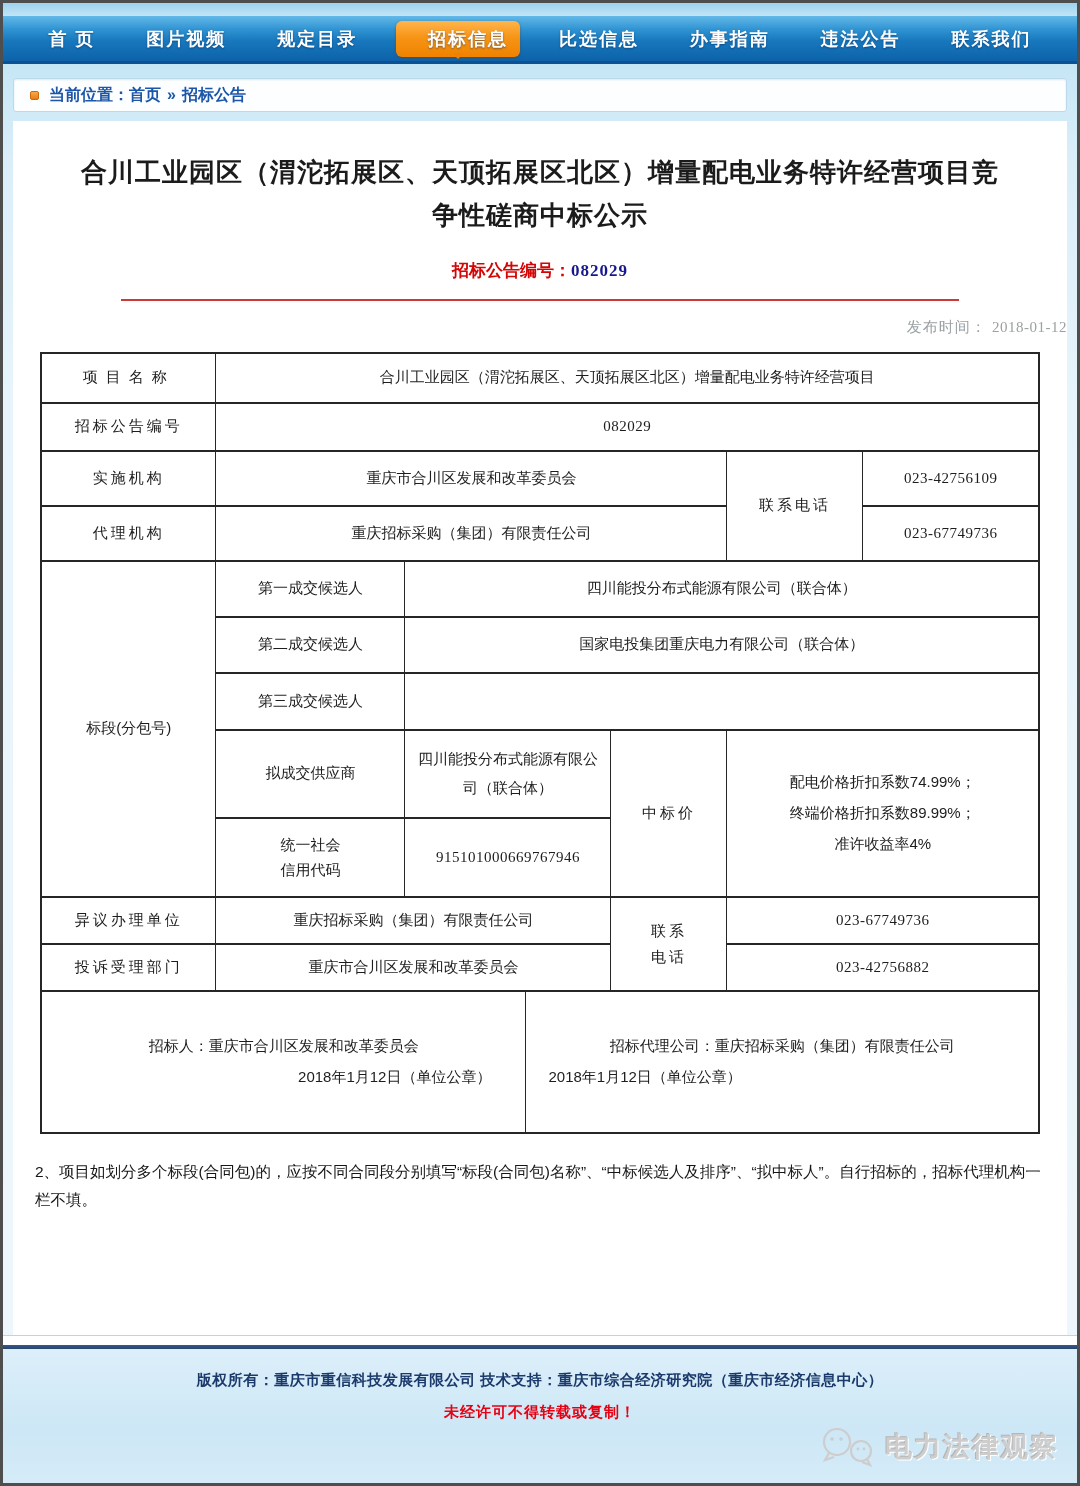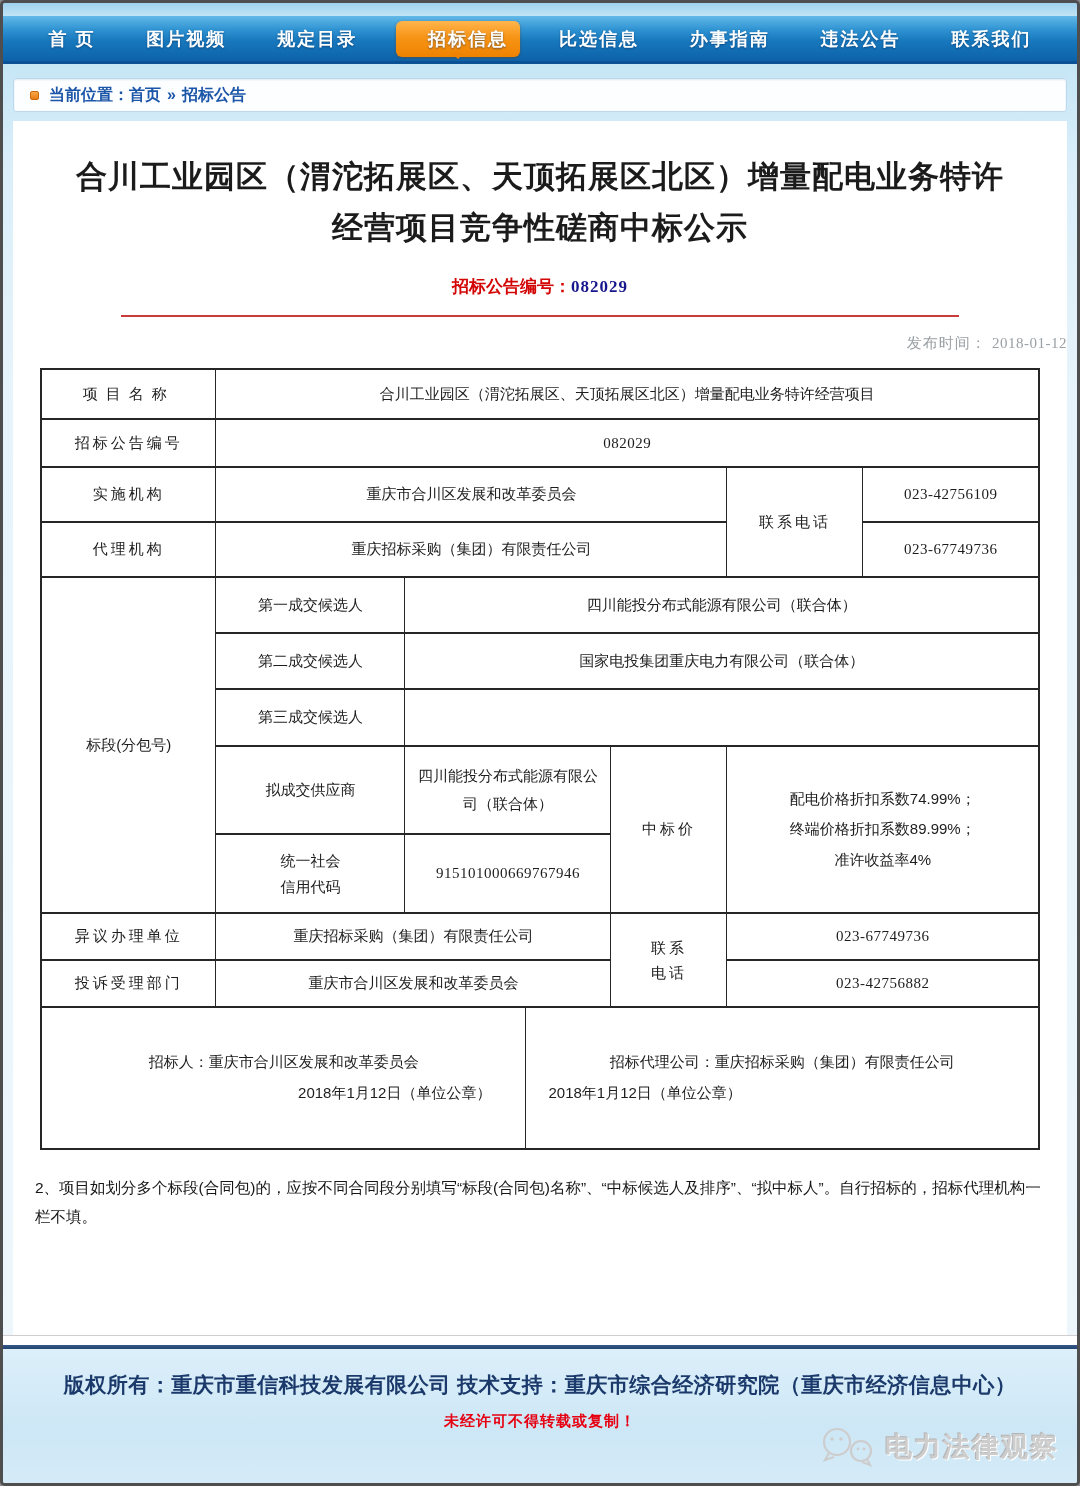--- a/index.html
+++ b/index.html
@@ -1,20 +1,20 @@
 <!DOCTYPE html>
 <html><head>
 <meta charset="utf-8">
 <style>
   * { margin:0; padding:0; box-sizing:border-box; }
   html,body { background:#888; }
   body { font-family:"Liberation Sans","DejaVu Sans",sans-serif; }
   .page{
     width:1080px; height:1486px; margin:0 auto; position:relative;
-    border:3px solid #4e4e4e; border-radius:5px; overflow:hidden;
+    border:3px solid #4e4e4e; border-radius:0; overflow:hidden;
     background:linear-gradient(#aedcf3 0px,#c8e7f6 70px,#daeefa 160px,#e7f4fb 400px,#eef7fc 100%);
     display:flex; flex-direction:column;
   }
   
   .topstrip{ height:13px; background:linear-gradient(#9ed2ec,#c2e4f6); }
   
   .nav{
     height:48px; display:flex; align-items:center; justify-content:space-around;
     background:linear-gradient(#63b9e8 0%,#2f93d2 30%,#1878bd 55%,#0d62a9 100%);
     border-bottom:3px solid #0a5195; padding:0 20px;
@@ -38,21 +38,21 @@
     height:34px; background:#fdfeff; border:1px solid #bcd9ec; border-radius:3px;
     display:flex; align-items:center; padding-left:16px; box-shadow:0 1px 2px rgba(120,170,210,.25) inset;
   }
   .crumb-dot{ width:9px; height:9px; background:linear-gradient(#f9a94a,#e87e14); border:1px solid #c9680c; margin-right:10px; border-radius:2px; }
   .crumb-bar, .crumb-bar span{ font-size:16px; color:#1c56a8; font-weight:bold; }
   .crumb-link{ cursor:pointer; }
   .crumb-sep{ margin:0 6px; font-weight:normal; }
   
   .content{ flex:1 1 auto; margin:0 10px; background:#fff; padding-top:30px; overflow:hidden; }
   .doc-title{
-    margin:0 55px; text-align:center; font-size:31px; font-weight:bold; color:#1b1b1b;
+    margin:0 55px; text-align:center; font-size:26px; font-weight:bold; color:#1b1b1b;
     line-height:1.65; letter-spacing:1px;
   }
   .notice-line{ text-align:center; margin-top:22px; font-size:17px; font-weight:bold; }
   .notice-label{ color:#d30505; }
   .notice-no{ color:#18188e; font-family:"Liberation Serif","DejaVu Serif",serif; letter-spacing:1px; }
   .red-divider{ width:838px; margin:17px auto 0; border-top:2px solid #c93a3a; }
   .pub-line{ text-align:right; margin-top:17px; font-size:15px; color:#9aa0a4; letter-spacing:1px; }
   .pub-line .num{ font-family:"Liberation Serif","DejaVu Serif",serif; }
   .table-title{ text-align:center; margin-top:35px; font-size:17px; font-weight:bold; color:#141414; letter-spacing:1px; }
   .period-line{ text-align:center; margin-top:16px; font-size:15px; color:#202020; }
@@ -79,21 +79,21 @@
   
   .notes{ margin:24px 20px 0 22px; font-size:15.5px; color:#161616; line-height:1.85; }
   .notes p+p{ text-indent:3.6em; }
   
   .white-gap{ height:10px; background:#fff; border-top:1px solid #cfcfcf; }
   .footer-sep{ height:4px; background:linear-gradient(#35588c,#27466f); }
   .footer{
     height:134px; background:linear-gradient(#dcEFfa,#cde7f6 60%,#d5ebf8);
     text-align:center; padding-top:22px; position:relative;
   }
-  .footer-line{ font-size:21px; color:#1b3a6b; font-weight:bold; margin-bottom:13px; letter-spacing:.5px; }
+  .footer-line{ font-size:15px; color:#1b3a6b; font-weight:bold; margin-bottom:13px; letter-spacing:.5px; }
   .footer-warning{ font-size:15px; color:#e60012; font-weight:bold; letter-spacing:1px; }
   .watermark{
     position:absolute; right:18px; bottom:14px; display:flex; align-items:center; gap:6px;
     color:#cdcdcd; font-size:27px; font-weight:bold; letter-spacing:2px;
     text-shadow:1px 1px 0 #ffffff,-1px -1px 0 #b5b5b5;
   }
 </style>
 </head>
 <body>
 

